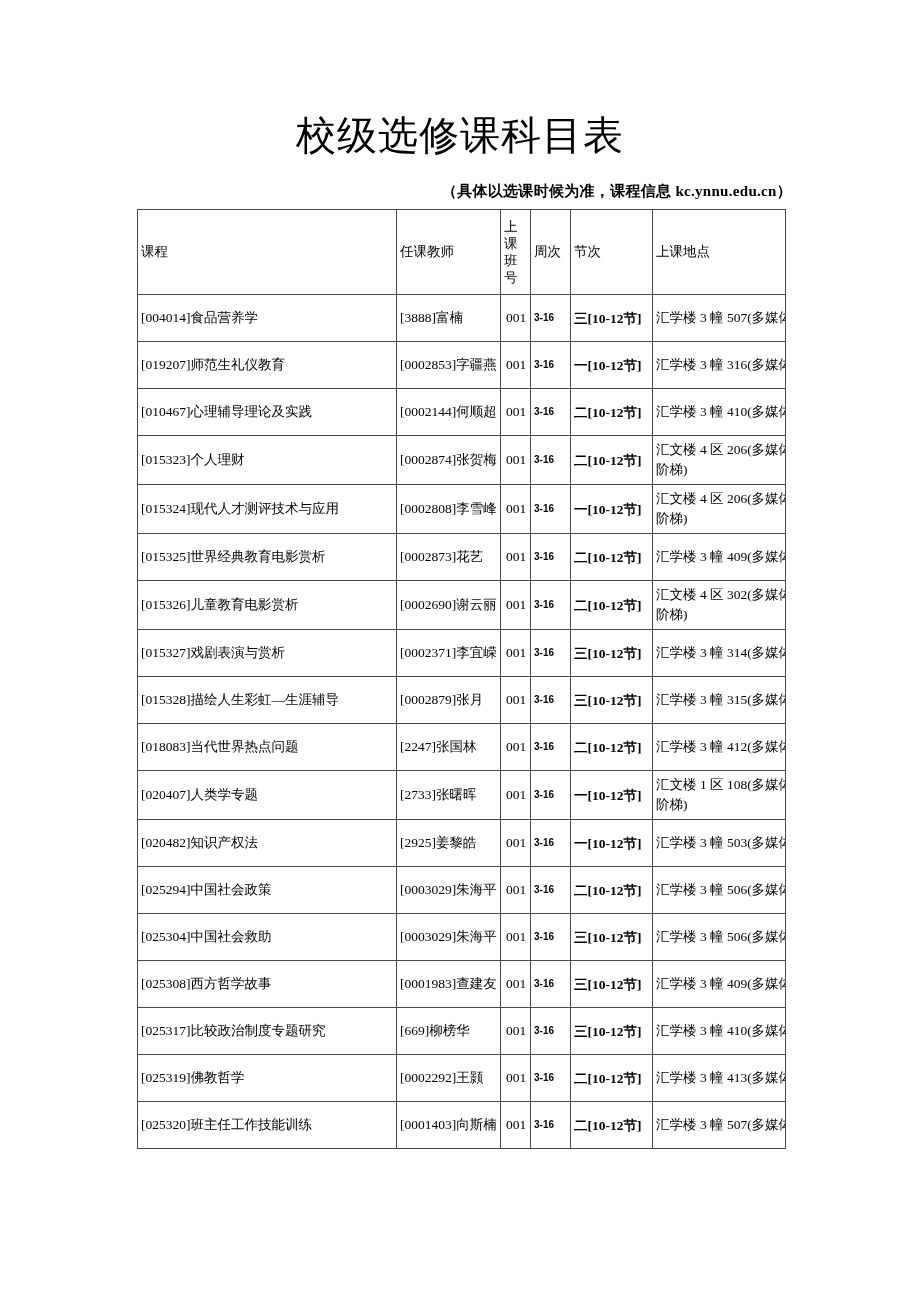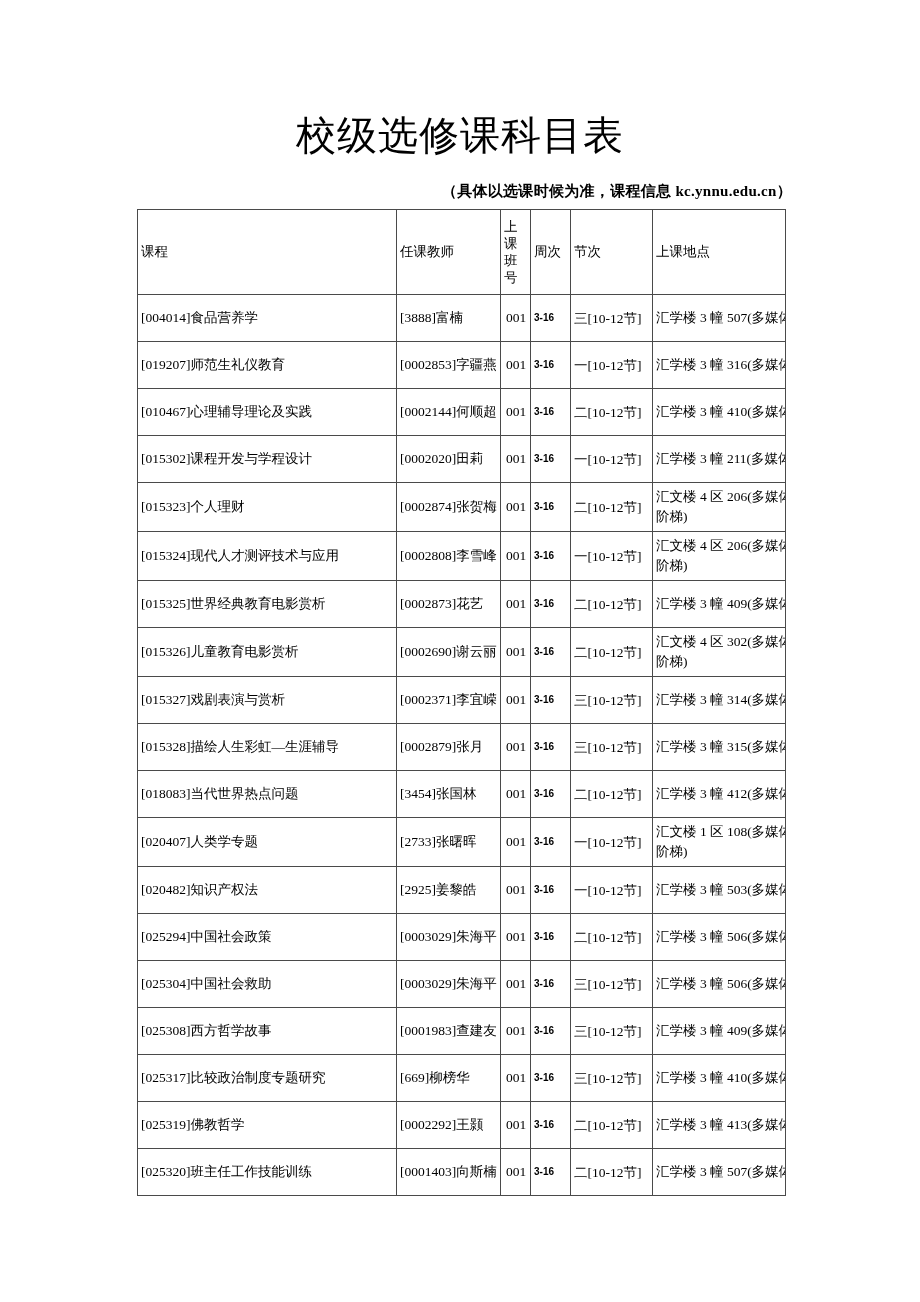--- a/index.html
+++ b/index.html
@@ -83,21 +83,21 @@
   .hdr-row td { height: 44px; margin-left: 27px; }
   .hdr-stack {
     line-height: 17px;
     font-size: 13.5px;
   }
   .body-row td { height: 46px; }
   .cell-course { white-space: nowrap; }
   .cell-teacher { word-break: break-all; }
   .cell-class { text-align: center; white-space: nowrap; }
   .cell-week { white-space: nowrap; font-family: "Liberation Sans", sans-serif; font-weight: bold; font-size: 10px; }
-  .cell-period { white-space: normal; word-break: break-all; line-height: 19px; }
+  .cell-period { white-space: normal; word-break: break-all; line-height: 19px; font-weight: bold; }
   .cell-place {
     white-space: normal;
     word-break: keep-all;
     line-height: 20px;
   }
   .cell-place .clipline {
     width: 145px;
     white-space: nowrap;
     overflow: hidden;
   }
@@ -211,43 +211,20 @@
             </td>
             <td>
               <div class="cellpad cell-place">
                 <div class="clipline">汇学楼 3 幢 410(多媒体</div>
                 <div></div>
               </div>
             </td>
           </tr>
           <tr class="body-row">
             <td>
-              <div class="cellpad cell-course">[015302]课程开发与学程设计</div>
-            </td>
-            <td>
-              <div class="cellpad cell-teacher">[0002020]田莉</div>
-            </td>
-            <td>
-              <div class="cellpad cell-class">001</div>
-            </td>
-            <td>
-              <div class="cellpad cell-week">3-16</div>
-            </td>
-            <td>
-              <div class="cellpad cell-period">一[10-12节]</div>
-            </td>
-            <td>
-              <div class="cellpad cell-place">
-                <div class="clipline">汇学楼 3 幢 211(多媒体</div>
-                <div></div>
-              </div>
-            </td>
-          </tr>
-          <tr class="body-row">
-            <td>
               <div class="cellpad cell-course">[015323]个人理财</div>
             </td>
             <td>
               <div class="cellpad cell-teacher">[0002874]张贺梅</div>
             </td>
             <td>
               <div class="cellpad cell-class">001</div>
             </td>
             <td>
               <div class="cellpad cell-week">3-16</div>
@@ -375,21 +352,21 @@
                 <div class="clipline">汇学楼 3 幢 315(多媒体</div>
                 <div></div>
               </div>
             </td>
           </tr>
           <tr class="body-row">
             <td>
               <div class="cellpad cell-course">[018083]当代世界热点问题</div>
             </td>
             <td>
-              <div class="cellpad cell-teacher">[3454]张国林</div>
+              <div class="cellpad cell-teacher">[2247]张国林</div>
             </td>
             <td>
               <div class="cellpad cell-class">001</div>
             </td>
             <td>
               <div class="cellpad cell-week">3-16</div>
             </td>
             <td>
               <div class="cellpad cell-period">二[10-12节]</div>
             </td>

